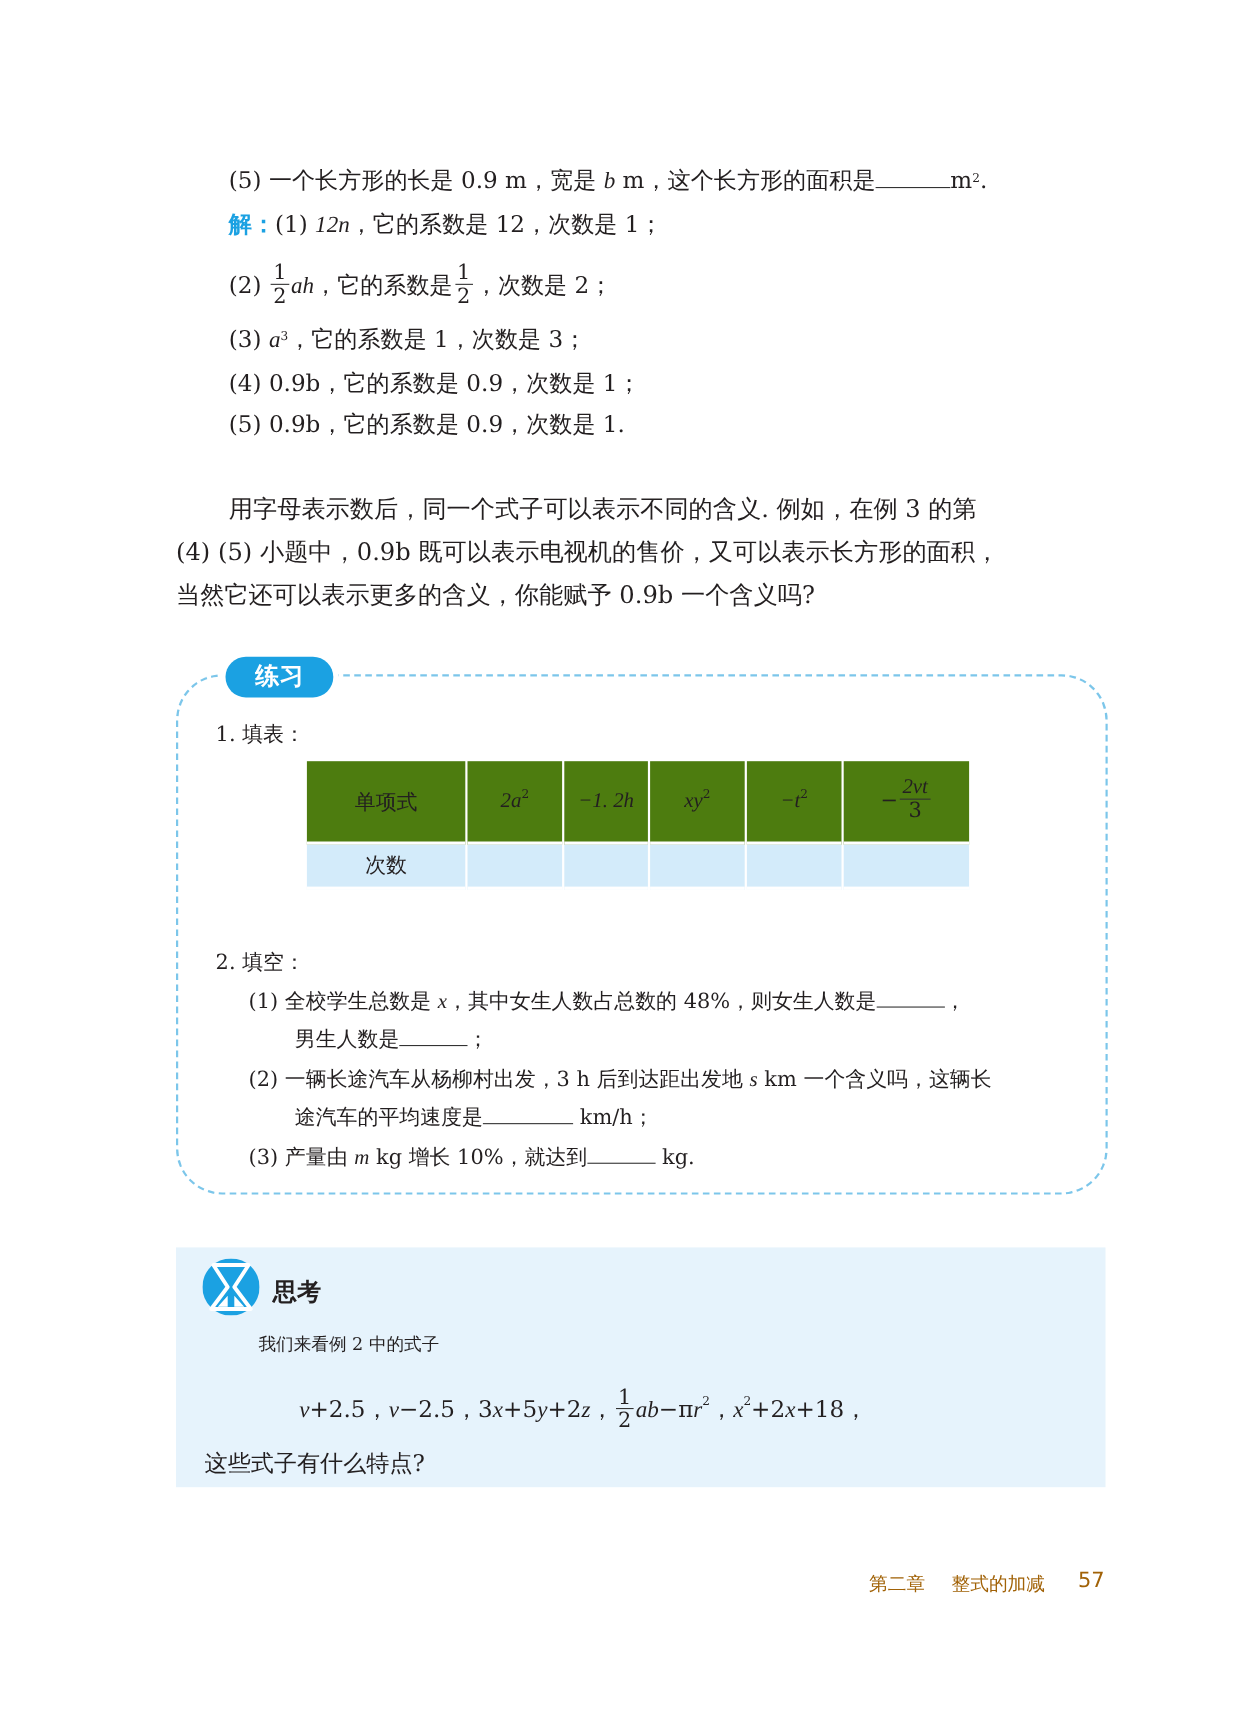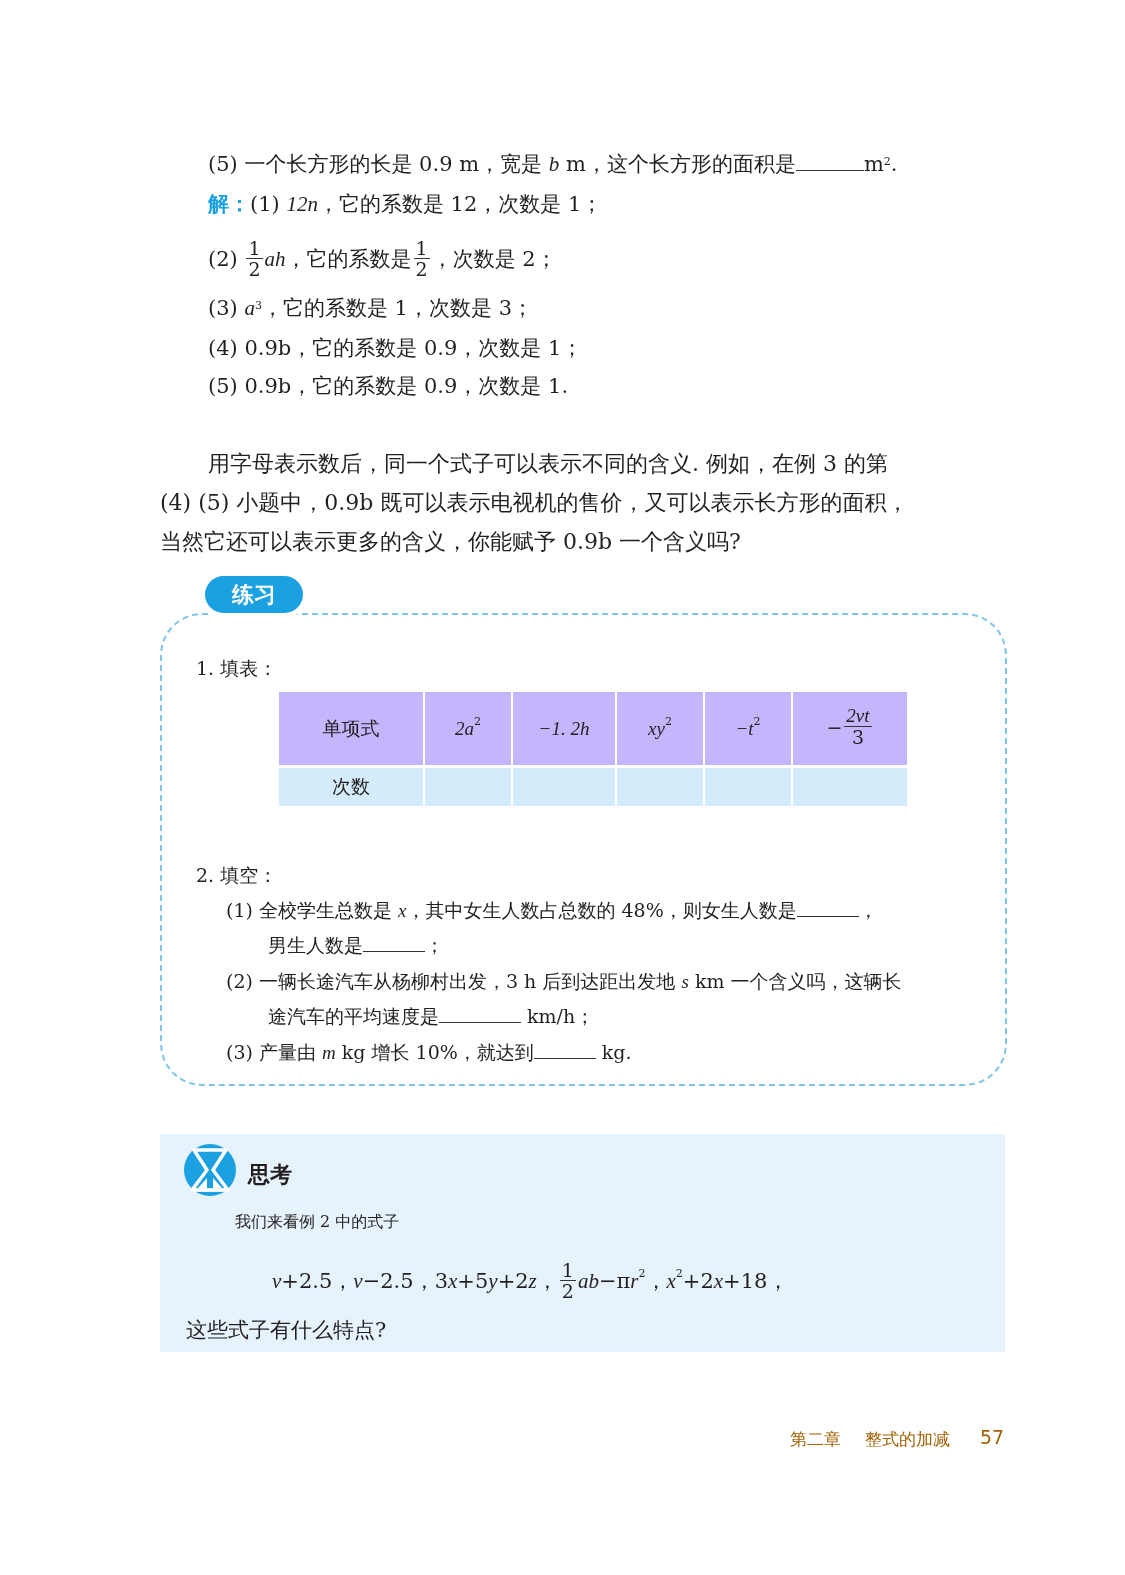--- a/index.html
+++ b/index.html
@@ -11,30 +11,30 @@
   .blank{display:inline-block;border-bottom:1.5px solid #333;height:18px;vertical-align:baseline;}
   .frac{display:inline-flex;flex-direction:column;align-items:center;vertical-align:middle;
         font-size:19px;line-height:20px;margin:0 2px;position:relative;top:-2px;}
   .frac .num{border-bottom:1.3px solid #333;padding:0 2px;}
   .jie{color:#1ba1e2;font-weight:bold;font-family:"DejaVu Sans",sans-serif;}
   .para{position:absolute;left:160px;width:850px;font-size:22px;line-height:39px;}
 
   
   .practice{position:absolute;left:160px;top:613px;width:847px;height:473px;
             border:2px dashed #7cc6ea;border-radius:42px;box-sizing:border-box;}
-  .practice-tag{position:absolute;left:205px;top:576px;width:98px;height:37px;
+  .practice-tag{position:absolute;left:205px;top:597px;width:98px;height:37px;
             background:#1ba1e2;border-radius:19px;color:#fff;font-weight:bold;
             font-size:22px;text-align:center;line-height:37px;
             font-family:"DejaVu Sans","Liberation Sans",sans-serif;
             box-shadow:0 0 0 5px #ffffff;}
   .ex{position:absolute;font-size:19px;line-height:26px;white-space:nowrap;}
 
   table.fill{position:absolute;left:277px;top:692px;border-collapse:separate;border-spacing:2px 0;}
   table.fill td{padding:0;text-align:center;font-size:19px;}
-  .hrow td{background:#c4b5fd;height:73px;border-bottom:3px solid #fff;}
+  .hrow td{background:#4d7c0f;height:73px;border-bottom:3px solid #fff;}
   .brow td{background:#d3ebfa;height:38px;border-bottom:3px solid #fff;}
 
   
   .think{position:absolute;left:160px;top:1134px;width:845px;height:218px;background:#e6f3fc;}
   .think-icon{position:absolute;left:184px;top:1144px;width:52px;height:52px;}
   .think-title{position:absolute;left:248px;top:1160px;font-size:22px;font-weight:bold;
             font-family:"DejaVu Sans","Liberation Sans",sans-serif;}
   .footer{position:absolute;top:1428px;font-family:"DejaVu Sans","Liberation Sans",sans-serif;
           font-size:17px;color:#a16207;}
 </style>
@@ -88,21 +88,21 @@
 <div class="practice"></div>
 <div class="practice-tag">练习</div>
 
 <div class="ex" style="left:196px;top:655px;">1. 填表：</div>
 
 <table class="fill">
   <tbody>
       <tr class="hrow">
     <td style="width:144px;">单项式</td>
     <td style="width:86px;"><span class="it">2a</span><sup>2</sup></td>
-    <td style="width:102px;"><span class="it">−1. 2h</span></td>
+    <td style="width:76px;"><span class="it">−1. 2h</span></td>
     <td style="width:86px;"><span class="it">xy</span><sup>2</sup></td>
     <td style="width:86px;"><span class="it">−t</span><sup>2</sup></td>
     <td style="width:114px;"><span>−</span><span class="frac">
             <span class="num it">2vt</span>
             <span>3</span>
           </span></td>
   </tr>
   <tr class="brow">
     <td>次数</td>
     <td></td>

